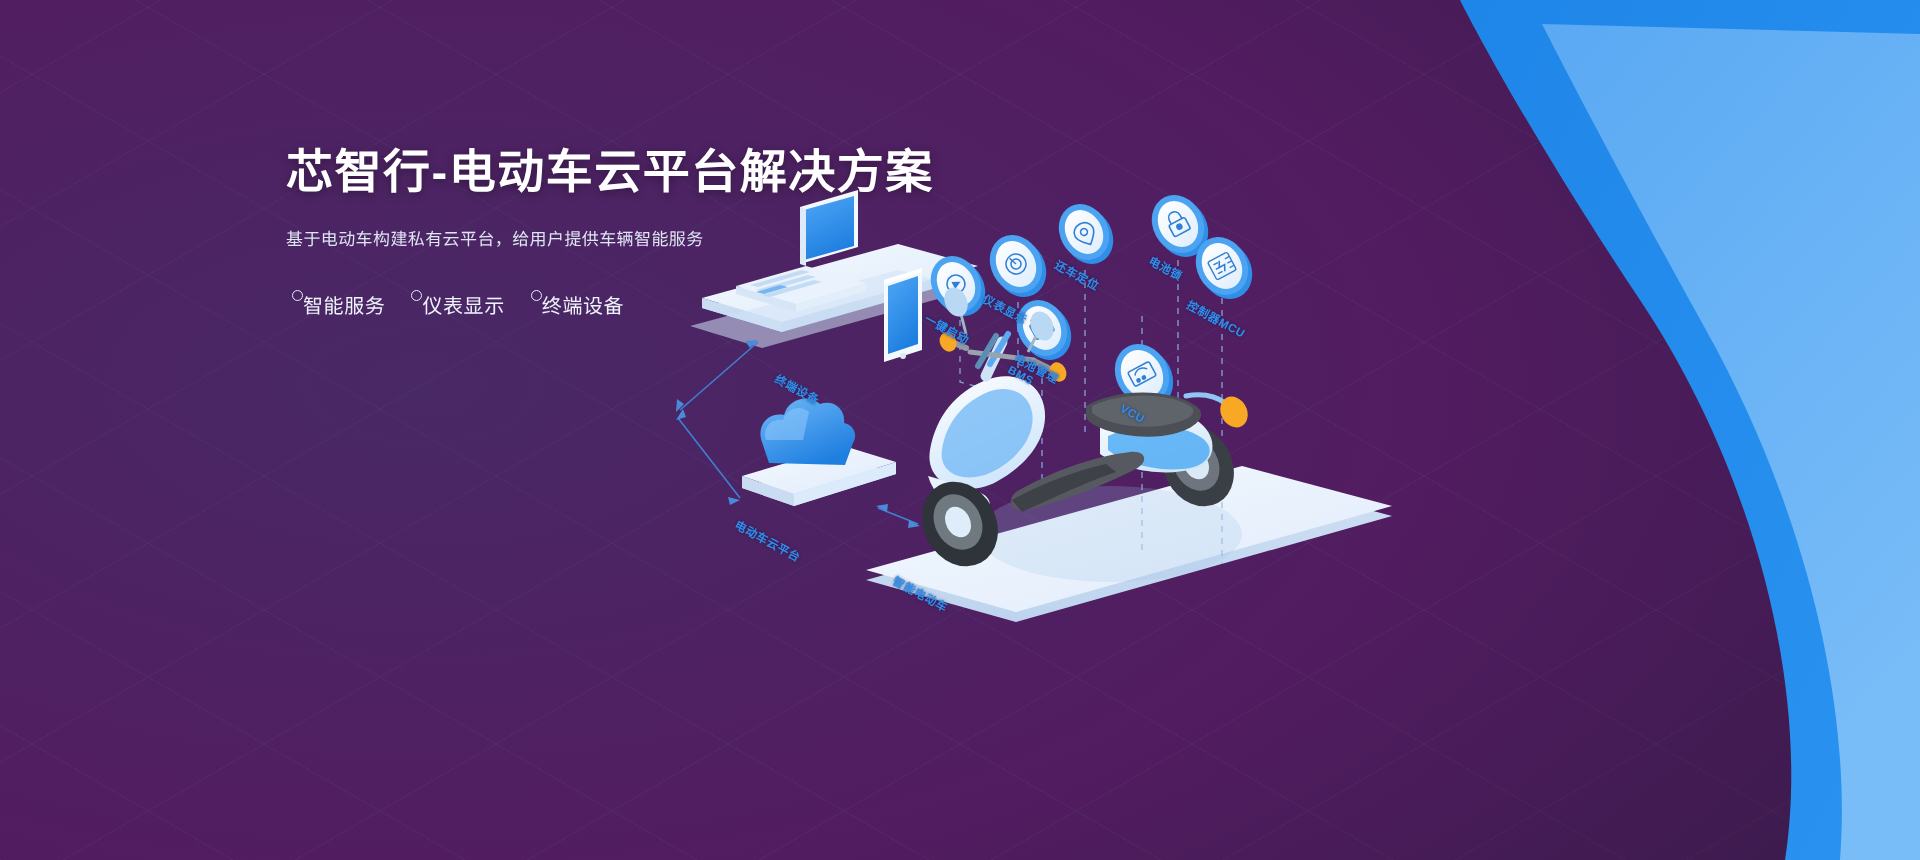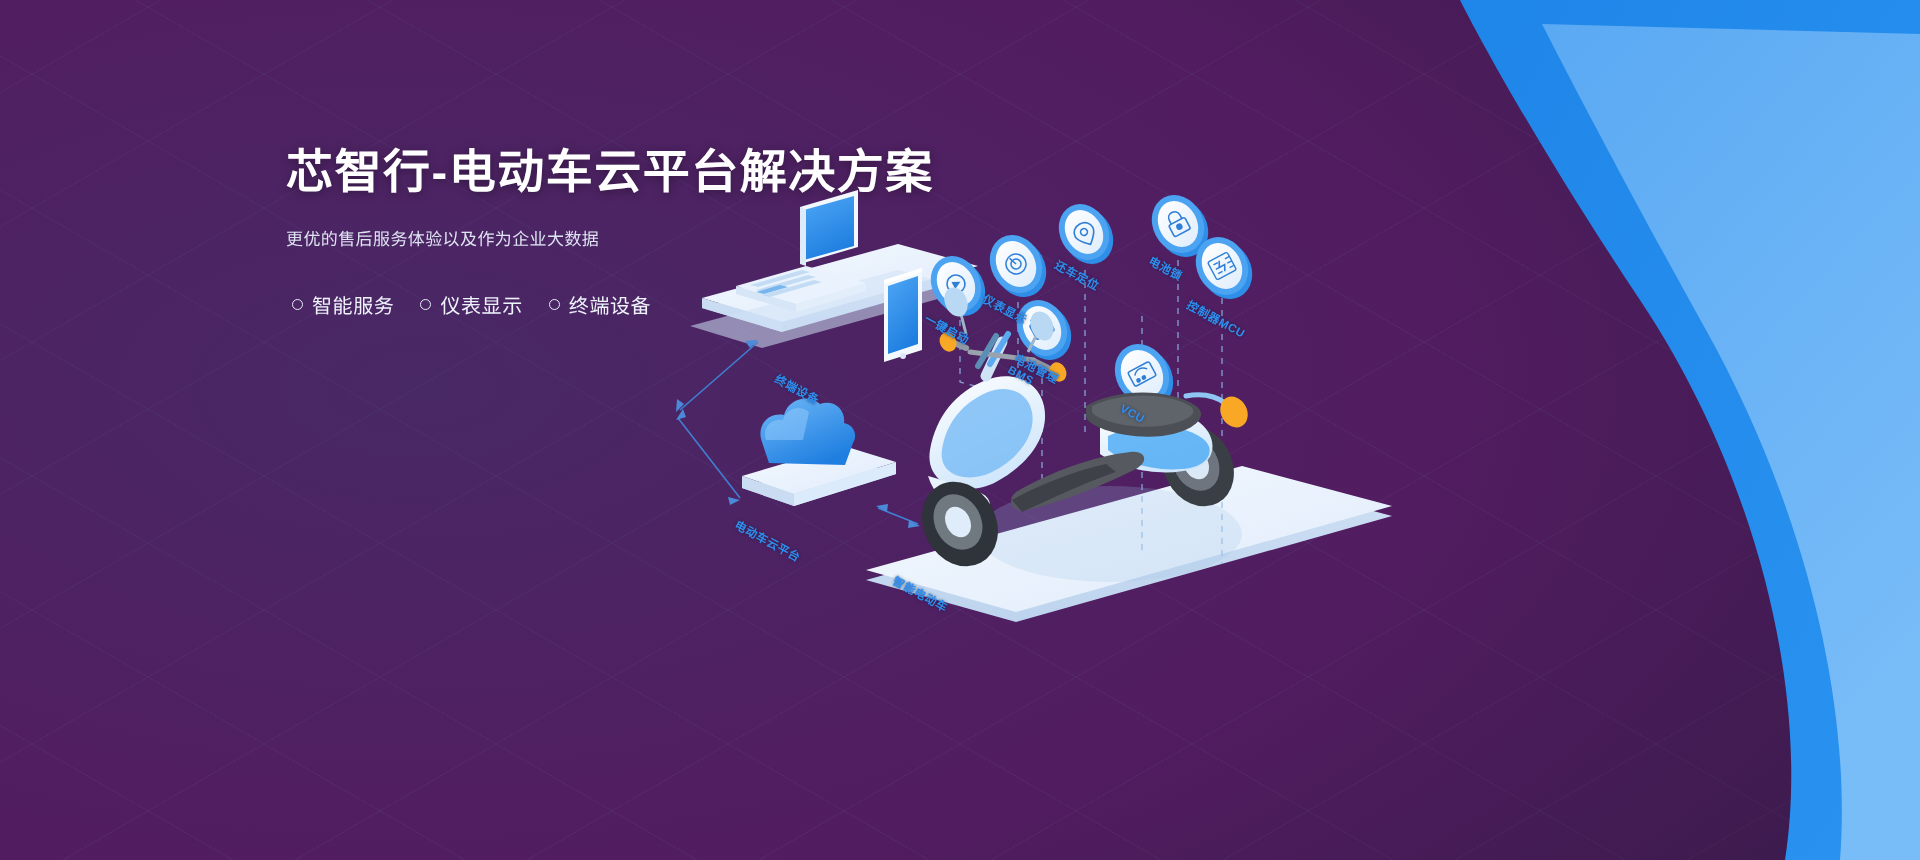--- a/index.html
+++ b/index.html
@@ -55,21 +55,21 @@
   .sub div{ white-space:nowrap; }
 
   .tags{
     margin-top:36px;
     display:flex;
     align-items:center;
     gap:26px;
     padding-left:6px;
   }
   .tag{
-    display:flex; align-items:center; gap:9px;
+    display:flex; 
     font-size:20px; color:#eef2fb; letter-spacing:.6px;
     white-space:nowrap;
   }
   .tag .bullet{
     width:11px; height:11px; border-radius:50%;
     border:1.8px solid #e8edf8;
     display:inline-block; flex:0 0 auto;
   }
 
   
@@ -107,21 +107,21 @@
       </linearGradient>
     </defs>
     <path d="M1120,0 L660,0 C660,0 720,120 840,300 C960,480 1010,700 985,860 L1120,860 Z" fill="url(#wvDark)"></path>
     <path d="M1120,34 L742,24 C742,24 806,150 906,330 C1006,510 1052,706 1040,860 L1120,860 Z" fill="url(#wvLight)"></path>
   </svg>
 
   <div class="copy">
     <h1 class="headline">芯智行-电动车云平台解决方案</h1>
 
     <div class="sub">
-      <div>更优的售后服务体验以及作为企业大数据</div>
+      <div>基于电动车构建私有云平台，给用户提供车辆智能服务</div>
     </div>
 
     <div class="tags">
       <div class="tag">
         <span class="bullet"></span>
         <span>智能服务</span>
       </div>
       <div class="tag">
         <span class="bullet"></span>
         <span>仪表显示</span>

